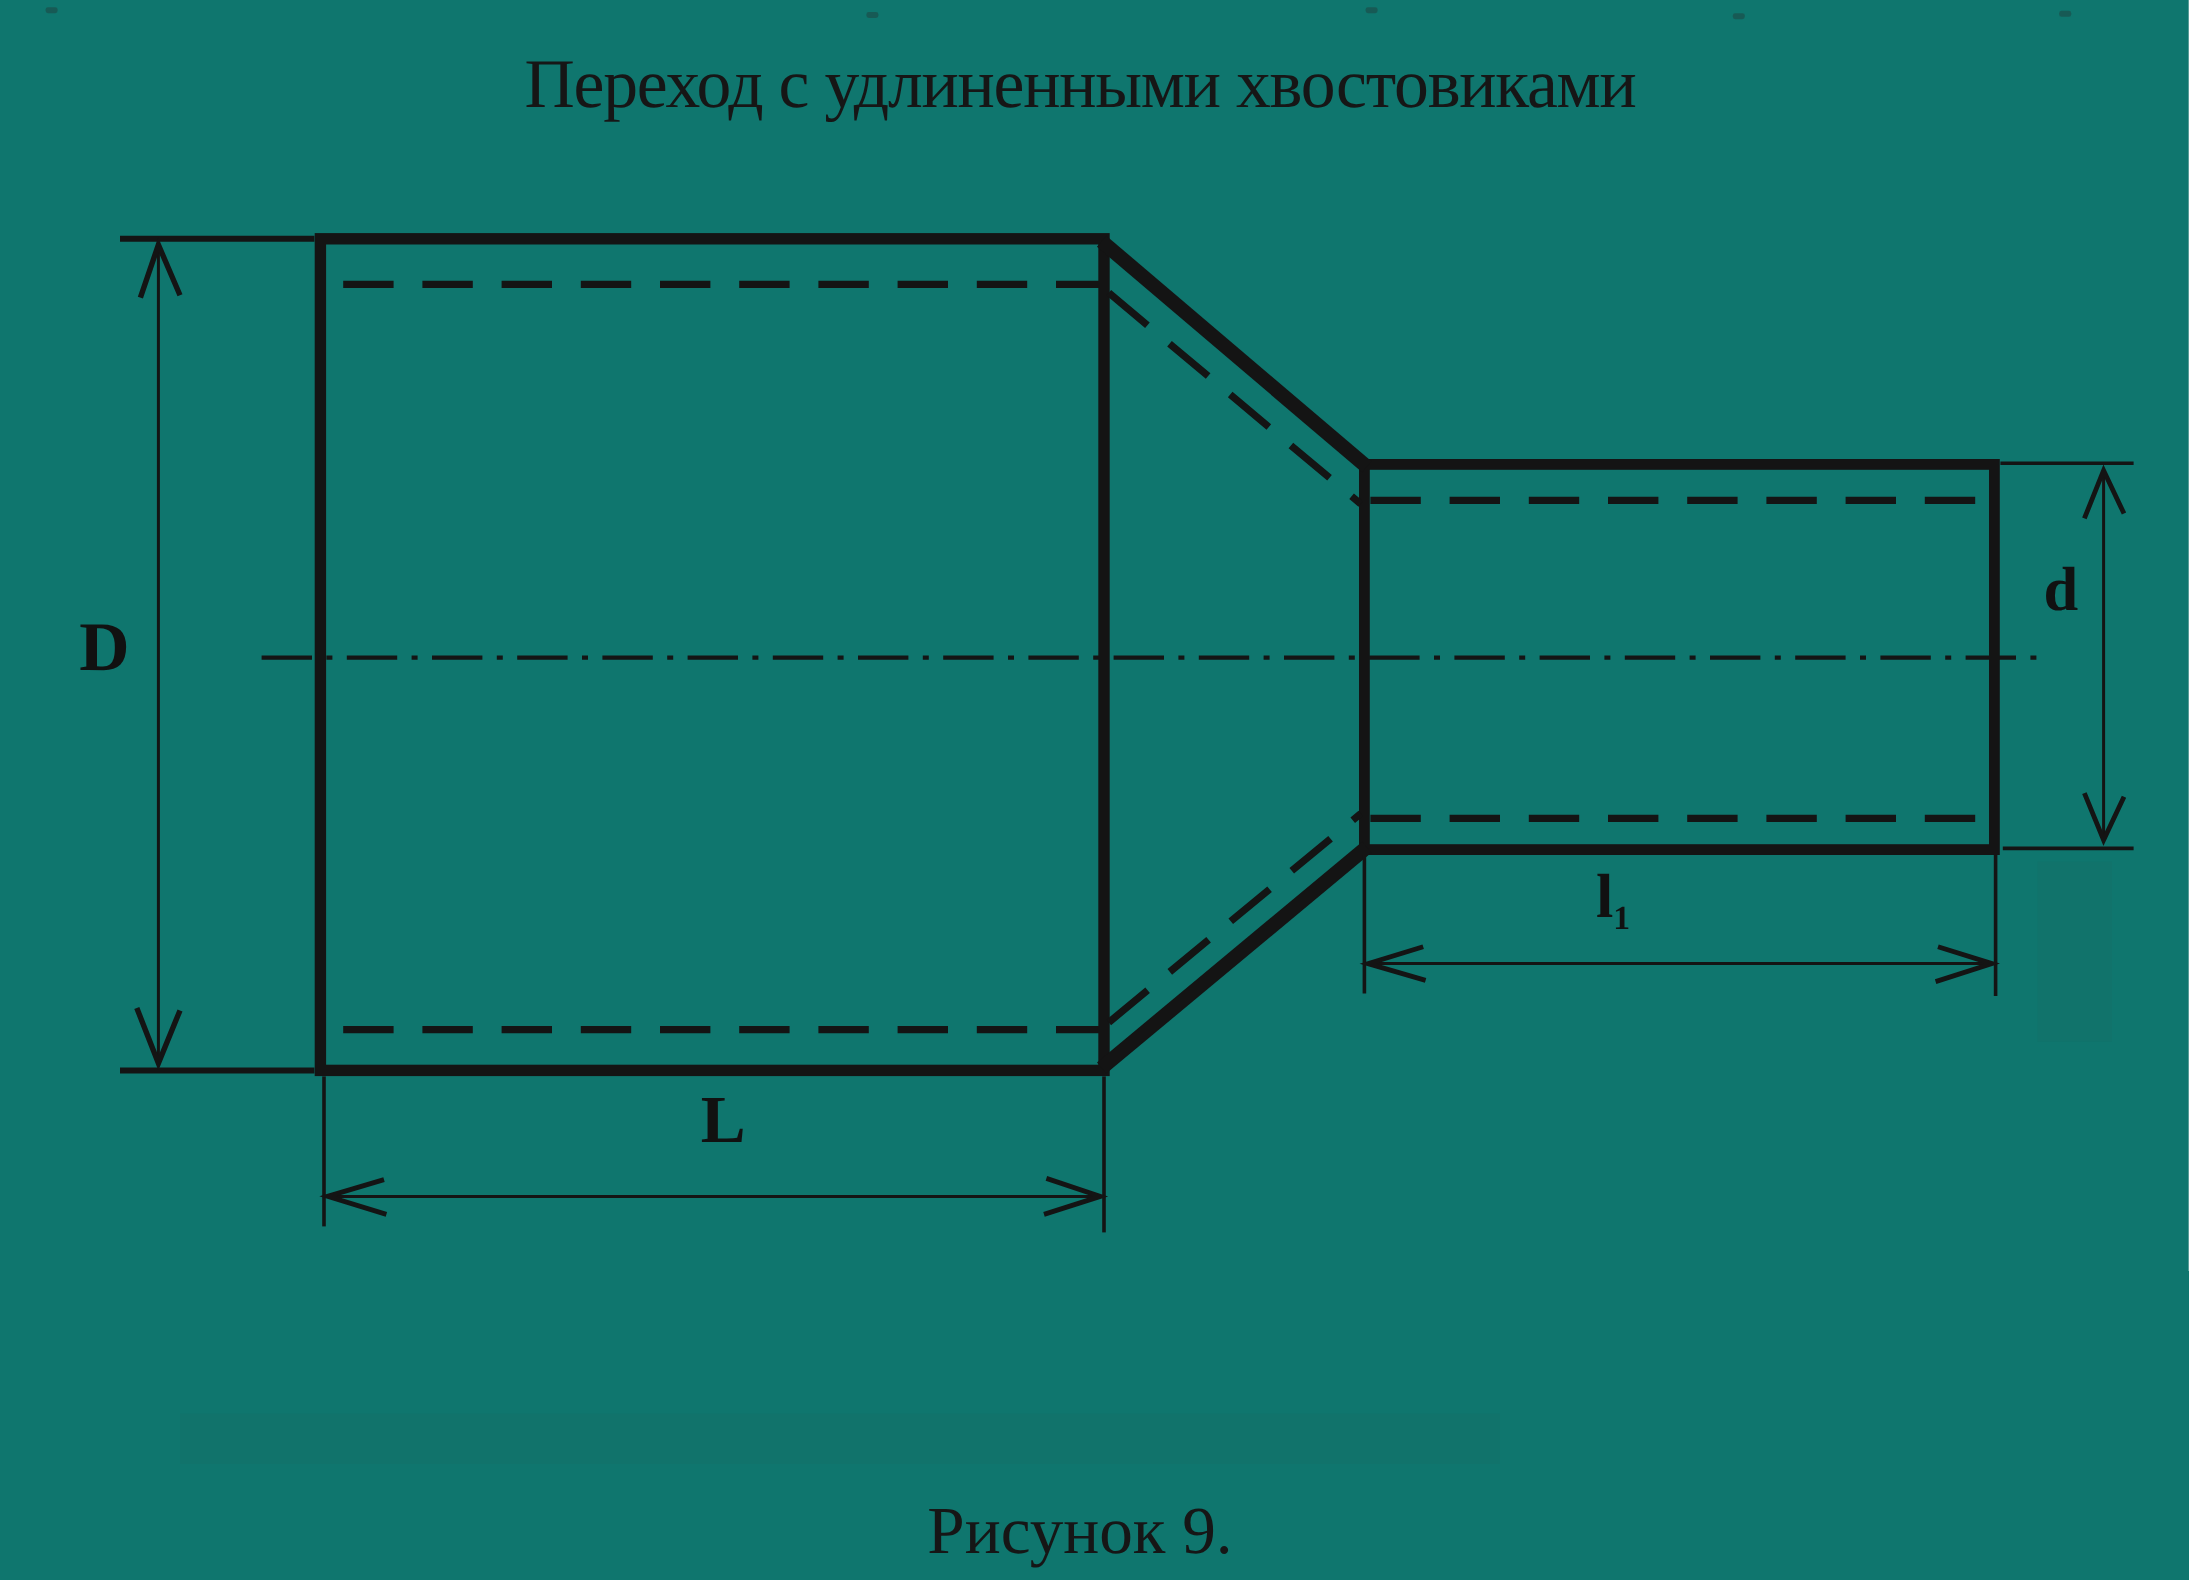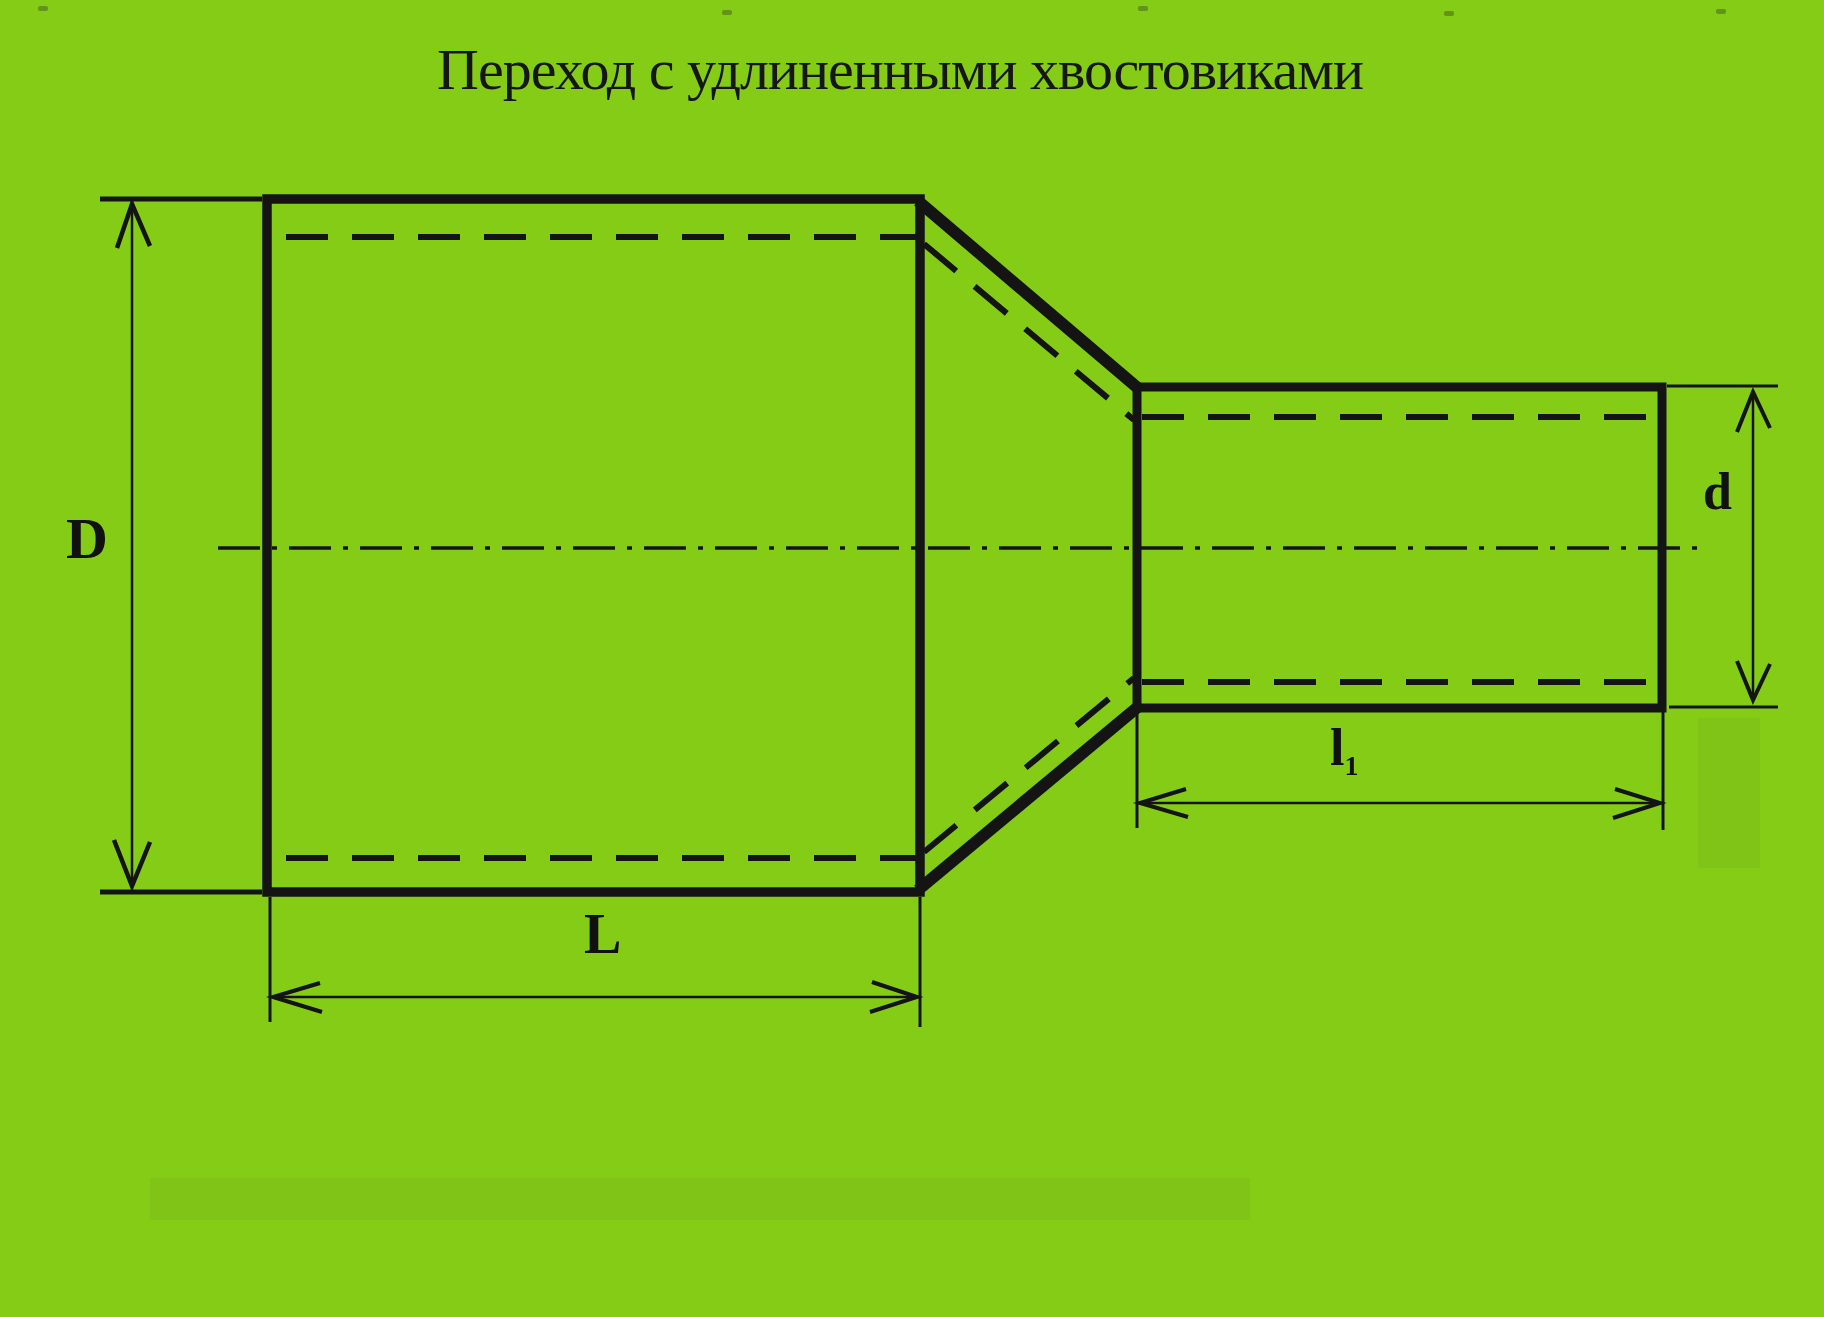--- a/index.html
+++ b/index.html
@@ -1,19 +1,19 @@
 <!DOCTYPE html>
 <html><head>
 <meta charset="utf-8">
 <style>
   html,body{margin:0;padding:0;background:#e8e8e6;}
   .page{
     position:relative;
     width:1824px;height:1317px;
-    background:#84cc16;
+    background:#0f766e;
     overflow:hidden;
     font-family:"Liberation Serif", serif;
     color:#141414;
   }
   .drawing-svg{position:absolute;left:0;top:0;}
   .title{
     position:absolute;left:360px;top:36px;width:1080px;
     text-align:center;font-size:58px;letter-spacing:-1px;
     color:#161616;white-space:nowrap;
   }
@@ -108,14 +108,15 @@
       </g>
 
     </g>
   </svg>
 
   <div class="dim-label D">D</div>
   <div class="dim-label d">d</div>
   <div class="dim-label L">L</div>
   <div class="dim-label l1"><span>l</span><sub>1</sub></div>
 
+  <div class="caption">Рисунок 9.</div>
 
 </div>
 
 </body></html>

